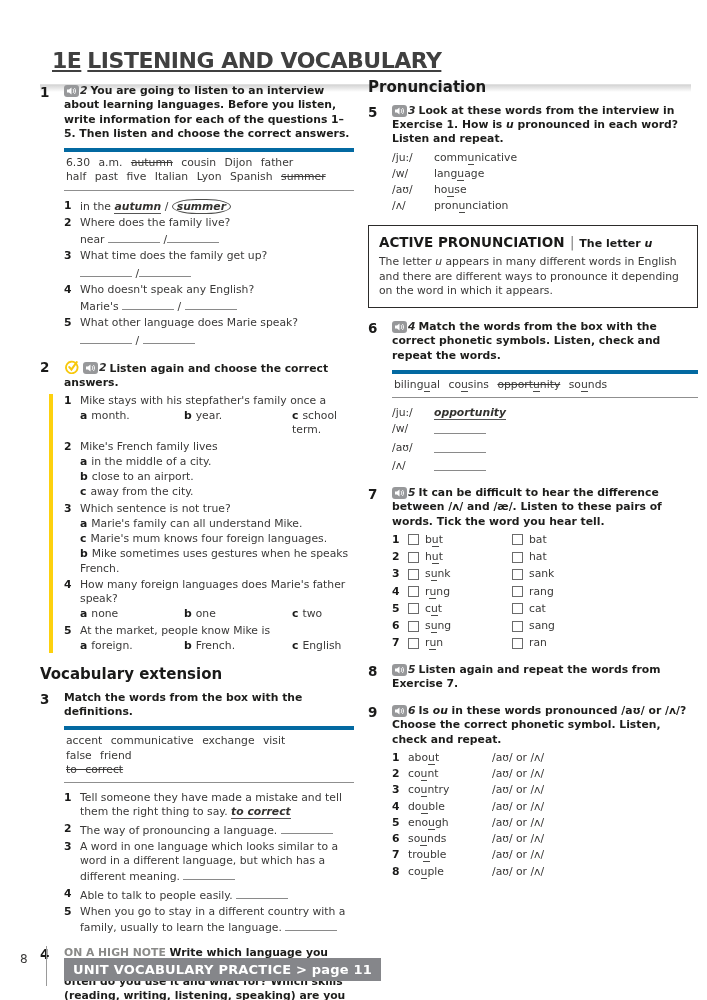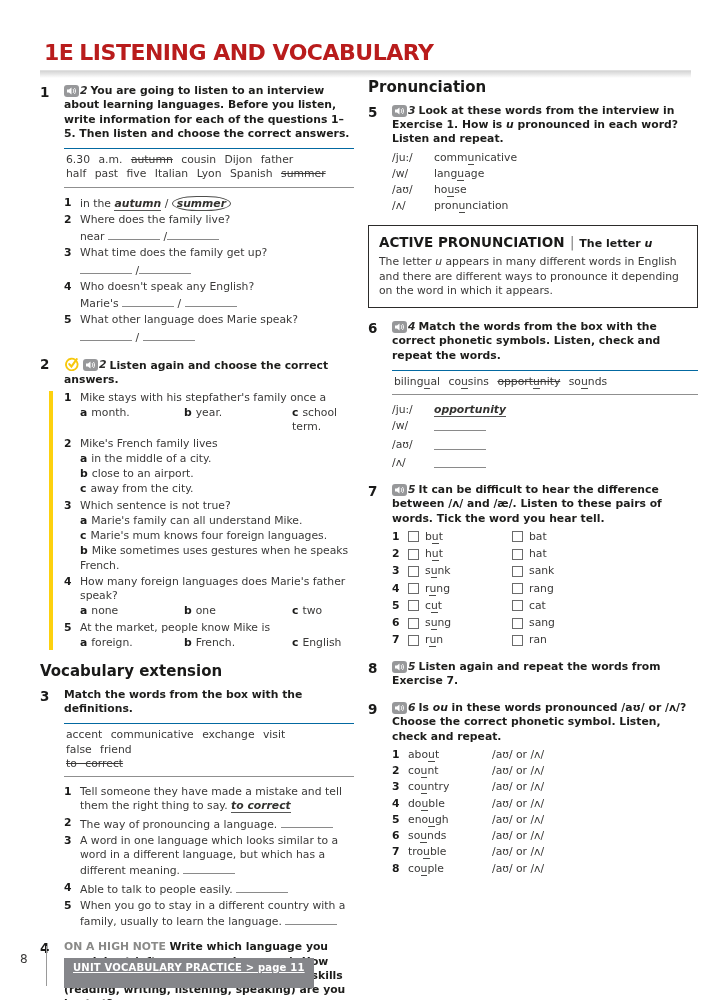--- a/index.html
+++ b/index.html
@@ -1,38 +1,38 @@
 <!DOCTYPE html>
 <html><head>
 <meta charset="utf-8">
 <style>
   html,body{margin:0;padding:0;background:#ffffff;}
   .page{position:relative;width:707px;height:1000px;background:#fff;overflow:hidden;
         font-family:"DejaVu Sans","Liberation Sans",sans-serif;color:#3a3938;font-size:10.8px;line-height:1.32;}
   
   .hdr{position:absolute;left:40px;top:38px;right:16px;}
-  .hdr h1{margin:4px;font-size:22px;line-height:1;color:#b91c1c;letter-spacing:-.5px;white-space:nowrap;}
+  .hdr h1{margin:12px;font-size:22px;line-height:1;color:#404040;letter-spacing:-.5px;white-space:nowrap;text-decoration:underline;}
   .hdr .code{font-weight:600;margin-right:6px;}
   .hdr .ttl{font-weight:800;}
   .hdr-shadow{margin-top:6px;height:7px;background:linear-gradient(to bottom,#c6c6c6,rgba(255,255,255,0));opacity:.75;border-top:1px solid #d6d6d6;}
   
   .col-l{position:absolute;left:40px;top:84px;width:314px;}
   .col-r{position:absolute;left:368px;top:78px;width:330px;}
   h2{font-size:15px;font-weight:700;color:#1a1a19;margin:10px 0 6px 0;}
   
   .ex{display:flex;margin-bottom:9px;}
   .ex-num{flex:0 0 24px;font-weight:800;font-size:13.5px;color:#1a1a19;padding-top:0;}
   .ex-body{flex:1;min-width:0;}
   .instr{margin:0 0 4px 0;font-weight:700;color:#1d1d1b;}
   .track{font-style:italic;font-weight:700;color:#2b2b2a;margin:0 3px 0 1px;}
   .audio{display:inline-block;width:15px;height:12px;background:#97989a;border-radius:3px;vertical-align:-2px;text-align:center;line-height:0;}
   .audio svg{width:13px;height:10px;margin-top:1px;}
   .chk-icon{display:inline-block;width:17px;height:15px;vertical-align:-3px;margin-right:2px;}
   
-  .wordbox{border-top:1px solid #0369a1;border-bottom:1px solid #8f8f8f;padding:4px 2px 5px 2px;margin:7px 0 8px 0;word-spacing:5px;color:#3a3938;}
+  .wordbox{border-top:4px solid #0369a1;border-bottom:1px solid #8f8f8f;padding:4px 2px 5px 2px;margin:7px 0 8px 0;word-spacing:5px;color:#3a3938;}
   
   .nl{margin:2px 0 0 0;}
   .nl-row{display:flex;margin-bottom:2px;}
   .nl-num{flex:0 0 16px;font-weight:800;color:#1a1a19;}
   .nl-txt{flex:1;min-width:0;}
   .sub{margin-top:1px;}
   
   .opts-inline{display:flex;margin-top:1px;gap:8px;}
   .opt-a{flex:0 0 96px;}
   .opt-b{flex:0 0 100px;}
@@ -63,21 +63,21 @@
   .active-box .ttl-row{color:#1a1a19;margin-bottom:4px;}
   .active-box .t1{font-weight:800;font-size:13.5px;}
   .active-box .pipe{font-weight:300;font-size:14px;margin:0 5px;color:#1a1a19;}
   .active-box .t2{font-weight:700;font-size:11px;}
   
   .grey-box{background:#e5e5e3;padding:7px 10px;margin-top:6px;color:#3a3938;}
   .onhigh{color:#8a8a88;font-weight:700;}
   
   .pageno{position:absolute;left:20px;top:952px;font-size:12px;color:#3a3938;}
   .foot-rule{position:absolute;left:46px;top:946px;width:1px;height:40px;background:#9a9a9a;}
-  .banner{position:absolute;left:64px;top:958px;background:#85868a;color:#fff;font-weight:700;font-size:10px;padding:3px 9px 14px 9px;letter-spacing:.2px;text-decoration:underline;}
+  .banner{position:absolute;left:64px;top:958px;background:#85868a;color:#fff;font-weight:700;font-size:13px;padding:3px 9px 3px 9px;letter-spacing:.2px;}
 </style>
 </head>
 <body>
 
 <div class="page">
 
   <div class="hdr">
     <h1><span class="code">1E</span><span class="ttl">LISTENING AND VOCABULARY</span></h1>
     <div class="hdr-shadow"></div>
   </div>

